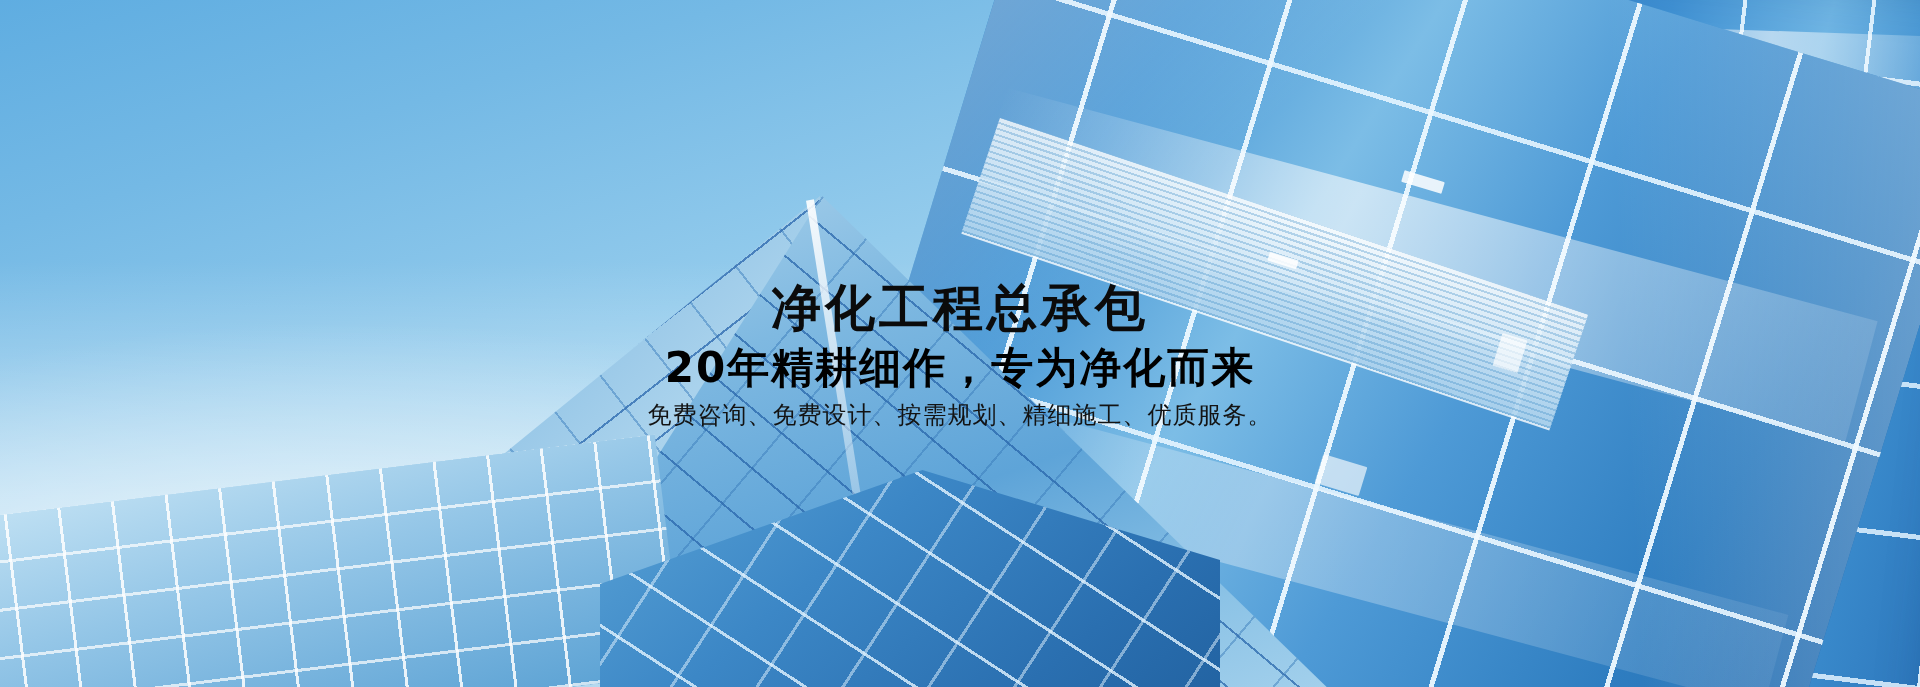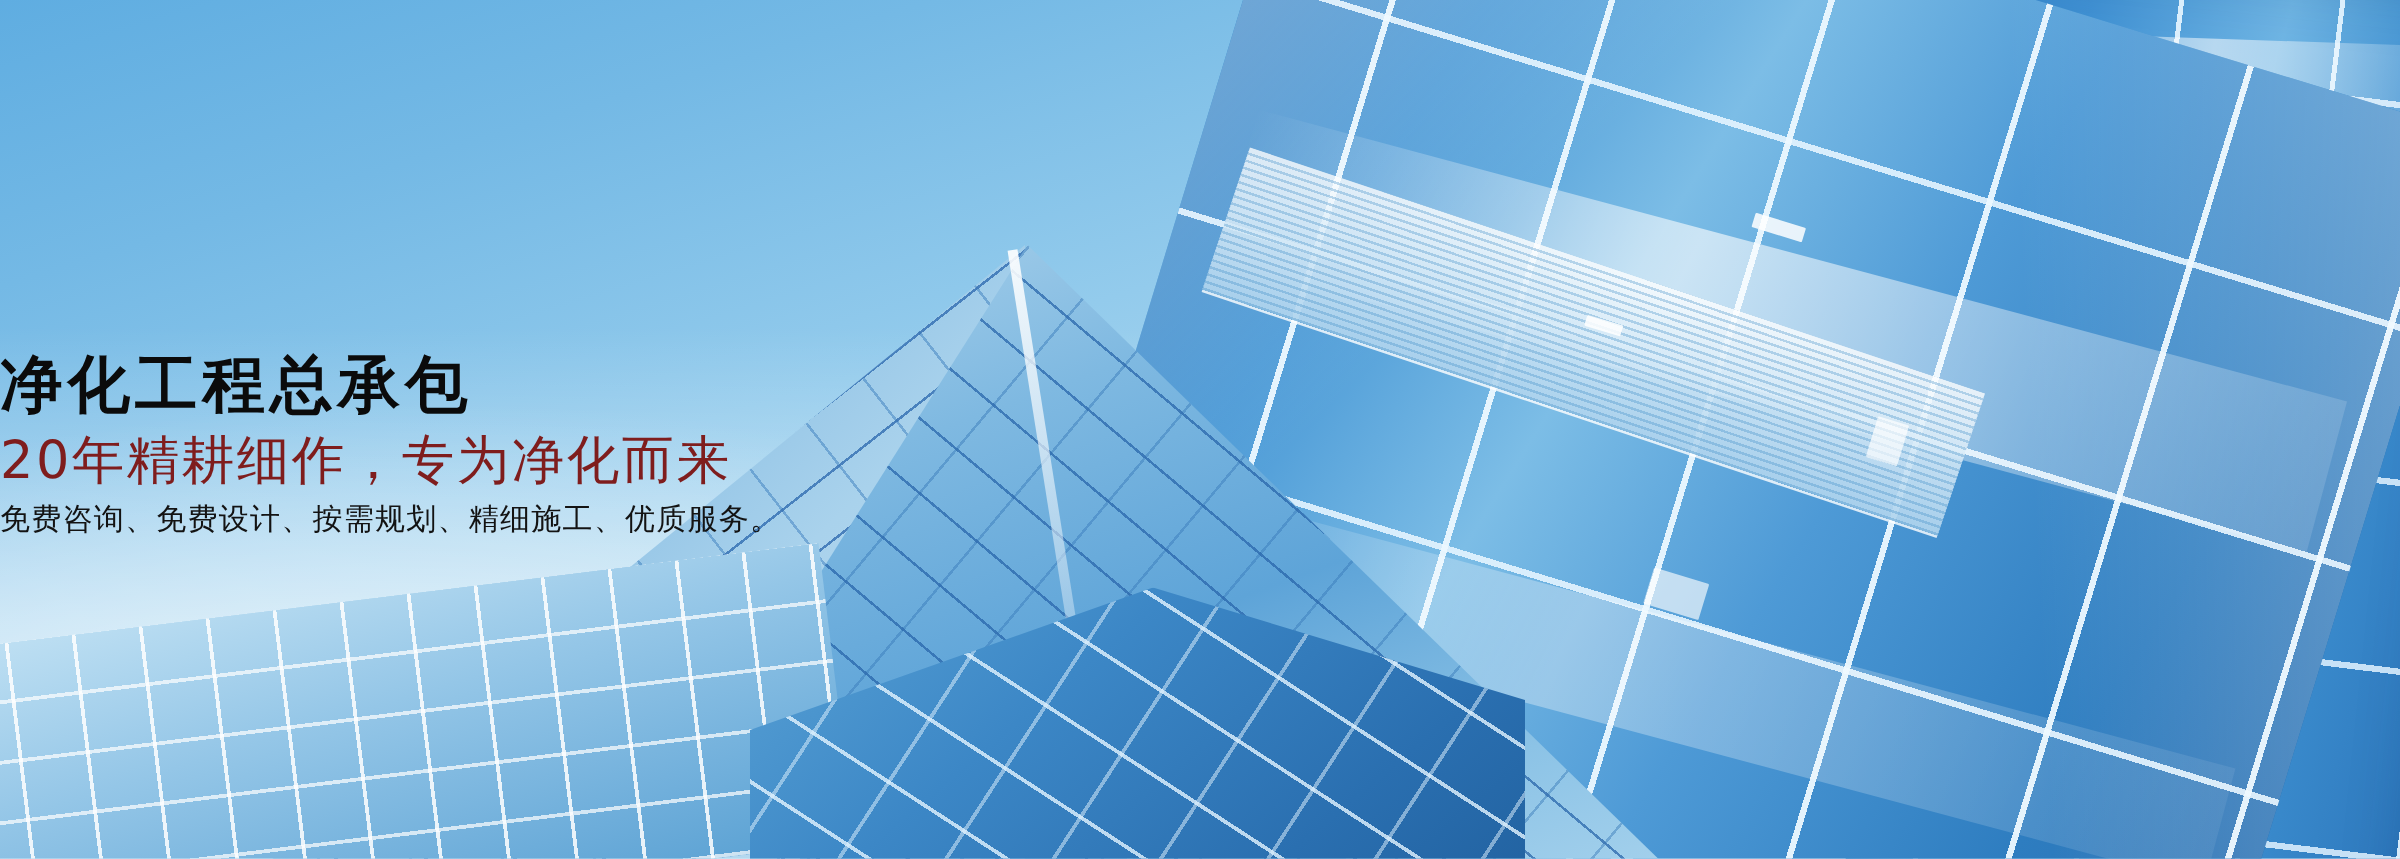--- a/index.html
+++ b/index.html
@@ -190,41 +190,41 @@
   .hl-2 { left: 1268px; top: 256px; width: 30px; height: 9px;  transform: rotate(17deg); }
   .hl-3 { left: 1497px; top: 336px; width: 26px; height: 34px; transform: rotate(17deg); opacity:.8;}
   .hl-4 { left: 1318px; top: 460px; width: 46px; height: 30px; transform: rotate(17deg); opacity:.75;}
 
   
   .copy {
     position: absolute;
     left: 0;
     right: 0;
     top: 282px;
-    text-align: left;
+    text-align: center;
     pointer-events: none;
   }
   .headline {
     margin: 0;
     font-family: "DejaVu Sans", "Liberation Sans", sans-serif;
     font-weight: 700;
     font-size: 50px;
     line-height: 1.06;
     letter-spacing: 4px;
     color: #0b0b0b;
     white-space: nowrap;
   }
   .subhead {
     margin: 10px 0 0 0;
     font-family: "DejaVu Sans", "Liberation Sans", sans-serif;
-    font-weight: 400;
+    font-weight: 700;
     font-size: 42px;
     line-height: 1.1;
     letter-spacing: 2px;
-    color: #7f1d1d;
+    color: #000000;
     white-space: nowrap;
   }
   .tagline {
     margin: 10px 0 0 0;
     font-family: "DejaVu Sans", "Liberation Sans", sans-serif;
     font-weight: 400;
     font-size: 24px;
     line-height: 1.2;
     letter-spacing: 1px;
     color: #131313;

